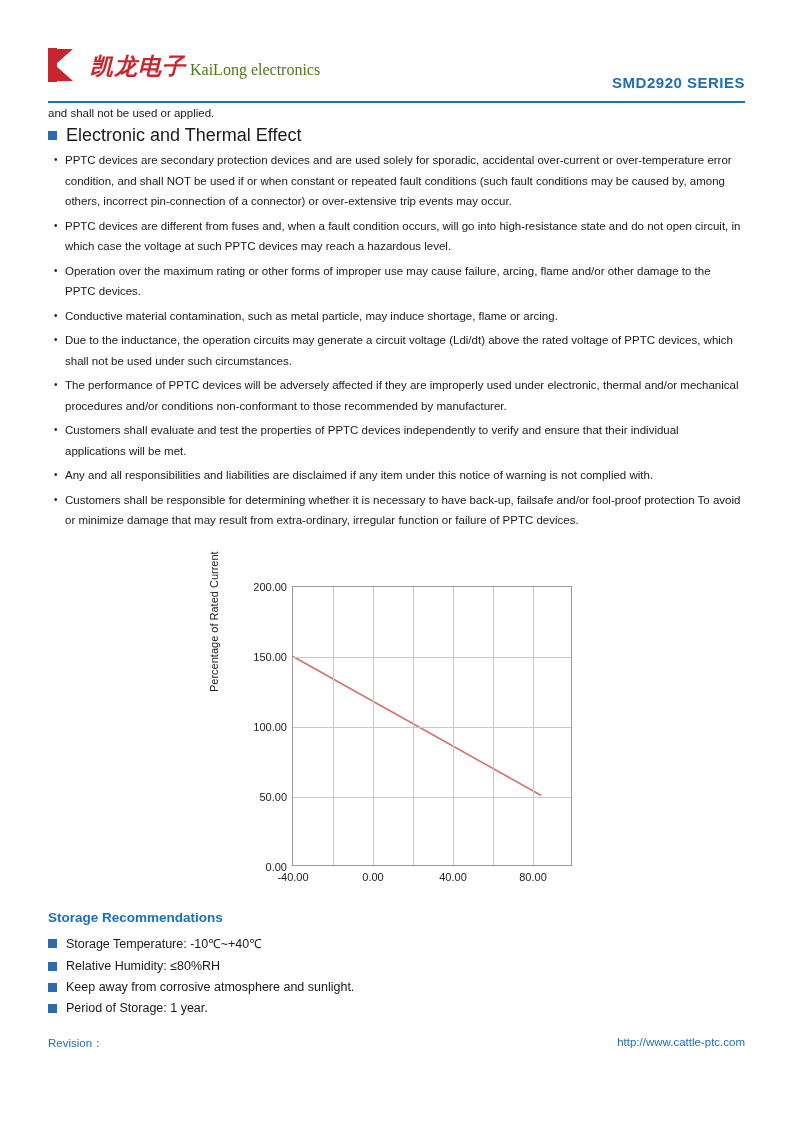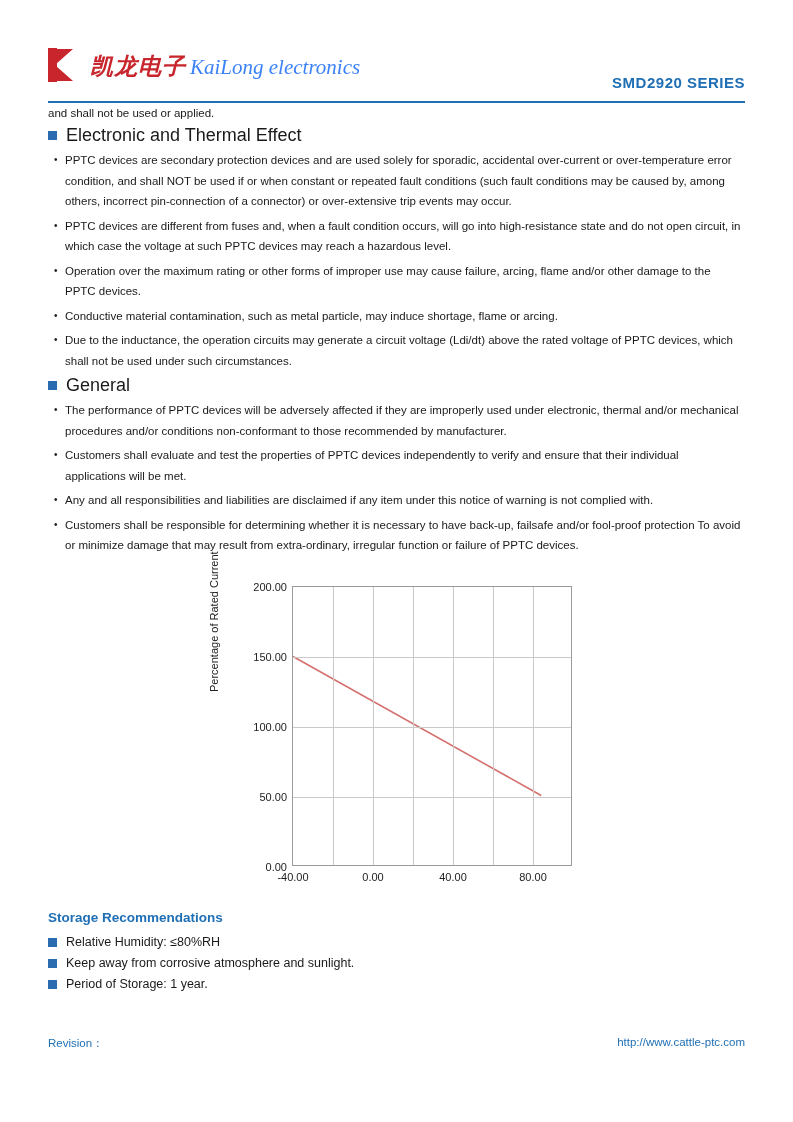--- a/index.html
+++ b/index.html
@@ -68,26 +68,25 @@
     font-size: 23px;
     font-weight: bold;
     font-style: italic;
     color: #c8252c;
     letter-spacing: 1px;
     line-height: 1;
     padding-bottom: 4px;
   }
   .logo-en {
     font-family: "Liberation Serif", serif;
-    font-size: 21px;
-    color: #3b82f6;
+    font-size: 16px;
+    color: #4d7c0f;
     line-height: 1;
     padding-bottom: 4px;
     padding-left: 4px;
-    font-style: italic;
   }
   .series-title {
     position: absolute;
     right: 0;
     top: 26px;
     font-size: 15px;
     font-weight: bold;
     color: #1f6fb5;
     letter-spacing: 0.5px;
   }
@@ -280,24 +279,20 @@
       <span class="sq"></span>
       <span class="txt">Electronic and Thermal Effect</span>
     </div>
 
     <p class="dot-item">PPTC devices are secondary protection devices and are used solely for sporadic, accidental over-current or over-temperature error condition, and shall NOT be used if or when constant or repeated fault conditions (such fault conditions may be caused by, among others, incorrect pin-connection of a connector) or over-extensive trip events may occur.</p>
     <p class="dot-item">PPTC devices are different from fuses and, when a fault condition occurs, will go into high-resistance state and do not open circuit, in which case the voltage at such PPTC devices may reach a hazardous level.</p>
     <p class="dot-item">Operation over the maximum rating or other forms of improper use may cause failure, arcing, flame and/or other damage to the PPTC devices.</p>
     <p class="dot-item">Conductive material contamination, such as metal particle, may induce shortage, flame or arcing.</p>
     <p class="dot-item">Due to the inductance, the operation circuits may generate a circuit voltage (Ldi/dt) above the rated voltage of PPTC devices, which shall not be used under such circumstances.</p>
 
-    <div class="bullet-head">
-      <span class="sq"></span>
-      <span class="txt">General</span>
-    </div>
 
     <p class="dot-item">The performance of PPTC devices will be adversely affected if they are improperly used under electronic, thermal and/or mechanical procedures and/or conditions non-conformant to those recommended by manufacturer.</p>
     <p class="dot-item">Customers shall evaluate and test the properties of PPTC devices independently to verify and ensure that their individual applications will be met.</p>
     <p class="dot-item">Any and all responsibilities and liabilities are disclaimed if any item under this notice of warning is not complied with.</p>
     <p class="dot-item">Customers shall be responsible for determining whether it is necessary to have back-up, failsafe and/or fool-proof protection To avoid or minimize damage that may result from extra-ordinary, irregular function or failure of PPTC devices.</p>
 
     <div style="height:24px"></div>
   </div>
 
   <div class="chart-block">
@@ -324,20 +319,24 @@
         <div class="xtick" style="left: 80px;">0.00</div>
         <div class="xtick" style="left: 160px;">40.00</div>
         <div class="xtick" style="left: 240px;">80.00</div>
       </div>
   </div>
 
   <div class="storage">
     <div class="sec-title" style="margin-bottom:10px">Storage Recommendations</div>
     <div class="row">
       <span class="sq"></span>
+      <span class="txt">Storage Temperature: -10℃~+40℃</span>
+    </div>
+    <div class="row">
+      <span class="sq"></span>
       <span class="txt">Relative Humidity: ≤80%RH</span>
     </div>
     <div class="row">
       <span class="sq"></span>
       <span class="txt">Keep away from corrosive atmosphere and sunlight.</span>
     </div>
     <div class="row">
       <span class="sq"></span>
       <span class="txt">Period of Storage: 1 year.</span>
     </div>

